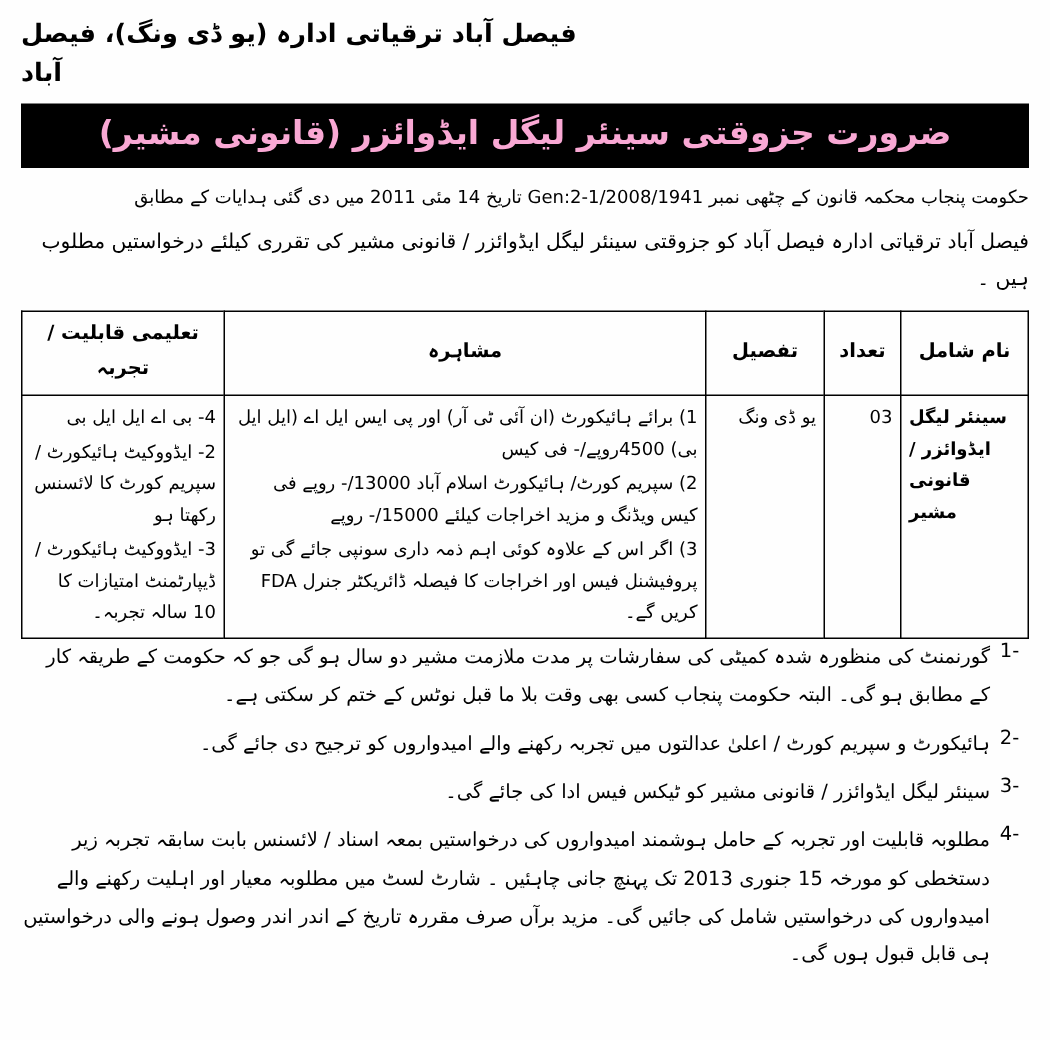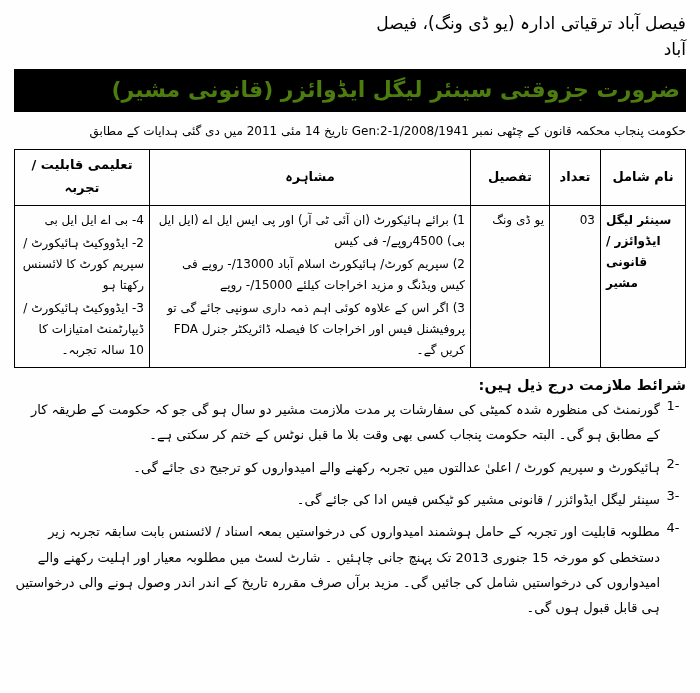--- a/index.html
+++ b/index.html
@@ -22,34 +22,34 @@
     padding: 8px 14px 4px 14px;
     background: #fefefe;
   }
   .rtl {
     direction: rtl;
     text-align: right;
     unicode-bidi: embed;
   }
   
   .org-header {
-    text-align: right;
+    text-align: left;
     font-size: 17px;
-    font-weight: normal;
+    font-weight: bold;
     line-height: 1.55;
     letter-spacing: 0.2px;
     margin: 2px 0 6px 0;
   }
   .org-header .line2 {
     display: block;
   }
   .title-bar {
     background: #000;
-    color: #4d7c0f;
-    text-align: right;
+    color: #f9a8d4;
+    text-align: center;
     font-size: 22px;
     font-weight: bold;
     padding: 7px 6px 9px 6px;
     line-height: 1.25;
     margin: 2px 0 8px 0;
   }
   .intro {
     font-size: 12px;
     line-height: 1.85;
     margin: 0 0 7px 0;
@@ -147,20 +147,21 @@
   </div>
 
   <div class="title-bar rtl">ضرورت جزوقتی سینئر لیگل ایڈوائزر (قانونی مشیر)</div>
 
   <div class="intro rtl">
     <span>حکومت پنجاب محکمہ قانون کے چٹھی نمبر</span>
     <span class="ltr-inline">Gen:2-1/2008/1941</span>
     <span>تاریخ 14 مئی 2011 میں دی گئی ہدایات کے مطابق</span>
   </div>
 
+  <div class="intro-line2 rtl">فیصل آباد ترقیاتی ادارہ فیصل آباد کو جزوقتی سینئر لیگل ایڈوائزر / قانونی مشیر کی تقرری کیلئے درخواستیں مطلوب ہیں ۔</div>
 
   <table class="jobs">
     <thead>
       <tr>
         <th class="col-post">نام شامل</th>
         <th class="col-count">تعداد</th>
         <th class="col-detail">تفصیل</th>
         <th class="col-pay">مشاہرہ</th>
         <th class="col-qual">تعلیمی قابلیت / تجربہ</th>
       </tr>
@@ -177,21 +178,20 @@
         </td>
         <td>
           <span class="qual-line">4- بی اے ایل ایل بی</span>
           <span class="qual-line">2- ایڈووکیٹ ہائیکورٹ / سپریم کورٹ کا لائسنس رکھتا ہو</span>
           <span class="qual-line">3- ایڈووکیٹ ہائیکورٹ / ڈیپارٹمنٹ امتیازات کا 10 سالہ تجربہ۔</span>
         </td>
       </tr>
     </tbody>
   </table>
 
-  <div class="cond-title rtl">شرائط ملازمت درج ذیل ہیں:</div>
 
   <ol class="conditions">
     <li>
       <span class="num">1-</span>
       <span class="txt rtl">گورنمنٹ کی منظورہ شدہ کمیٹی کی سفارشات پر مدت ملازمت مشیر دو سال ہو گی جو کہ حکومت کے طریقہ کار کے مطابق ہو گی۔ البتہ حکومت پنجاب کسی بھی وقت بلا ما قبل نوٹس کے ختم کر سکتی ہے۔</span>
     </li>
     <li>
       <span class="num">2-</span>
       <span class="txt rtl">ہائیکورٹ و سپریم کورٹ / اعلیٰ عدالتوں میں تجربہ رکھنے والے امیدواروں کو ترجیح دی جائے گی۔</span>
     </li>

